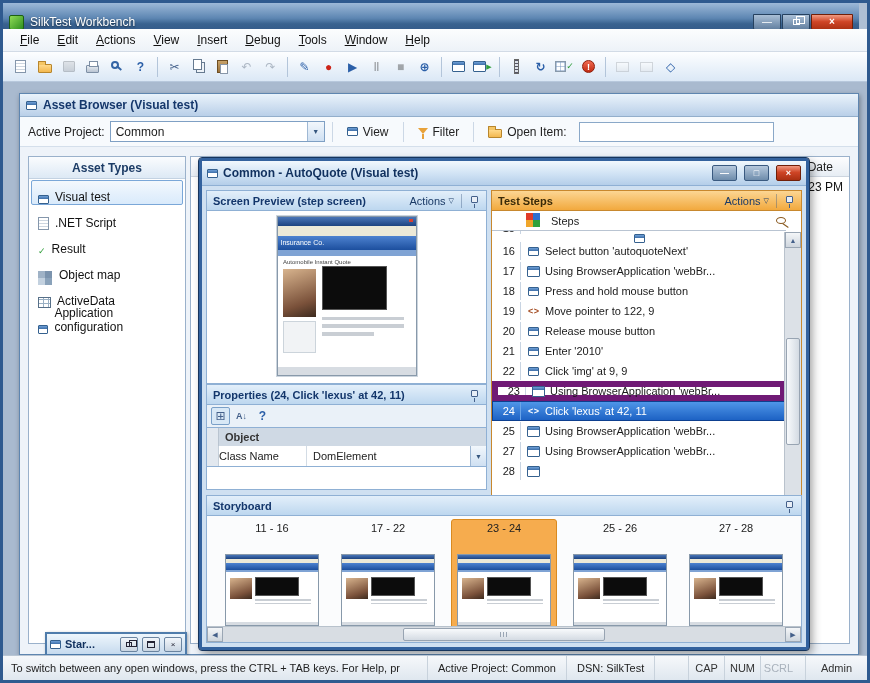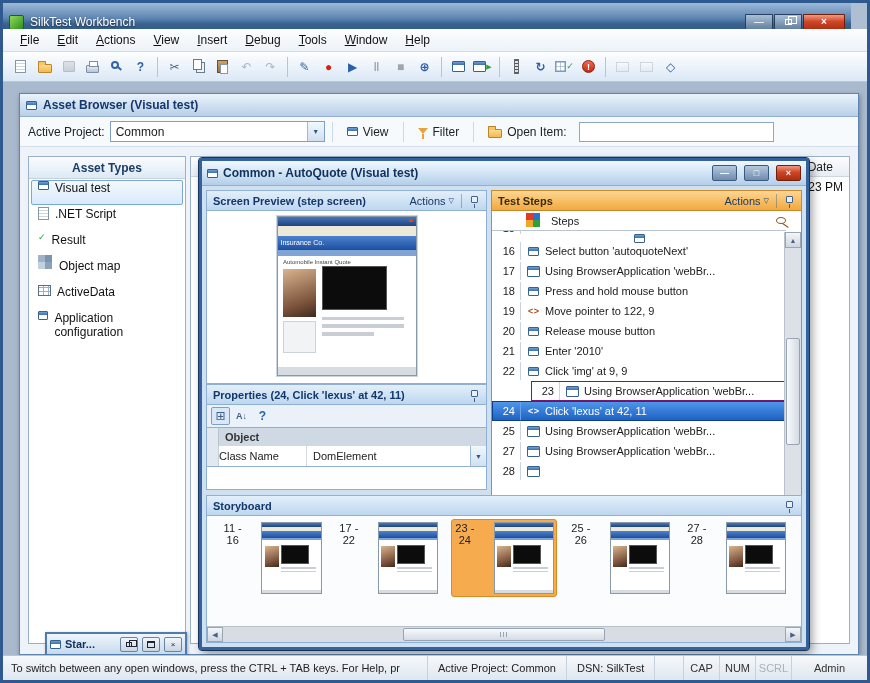--- a/index.html
+++ b/index.html
@@ -1,20 +1,20 @@
 <!DOCTYPE html>
 <html lang="en"><head>
 <meta charset="utf-8">
 <style>
   * { box-sizing: border-box; margin: 0; padding: 0; font-family: "Liberation Sans", "DejaVu Sans", sans-serif; }
   html,body { width:870px; height:683px; }
   #screen { position:relative; width:870px; height:683px; background:#aebfd4; border:3px solid #2f5a8f; overflow:hidden; }
 
   
-  .titlebar { position:absolute; left:0; top:0; right:16px; height:38px;
+  .titlebar { position:absolute; left:0; top:0; right:8px; height:38px;
     background:linear-gradient(#9db9d8, #5d86b2 40%, #39628f 55%, #2b4f81);
     display:flex; align-items:center; gap:6px; padding:0 6px; }
   .app-icon { width:15px; height:15px; border-radius:2px; border:1px solid #1c6012;
     background:linear-gradient(135deg,#8fdb55,#2e8f1f); }
   .titlebar .title { flex:1; color:#fff; font-size:12px; text-shadow:0 1px 2px rgba(0,0,0,.55); }
   .winbtns { display:flex; }
   .winbtn { width:28px; height:17px; margin-left:1px; display:flex; align-items:center; justify-content:center;
     color:#fff; font-size:10px; line-height:1; border:1px solid #26415f; border-radius:0 0 3px 3px;
     background:linear-gradient(#aabfd6,#5e7c9d); }
   .winbtn.close { width:42px; background:linear-gradient(#f09a82,#cf4526 45%,#a92f12); border-color:#701f08; font-weight:bold; }
@@ -96,21 +96,21 @@
   .combo .arrow { width:17px; align-self:stretch; border-left:1px solid #9fb8d4; display:flex; align-items:center; justify-content:center;
     background:linear-gradient(#f2f7fc,#cfe0f2); color:#35567e; }
   .flatbtn { display:flex; align-items:center; gap:5px; padding:2px 7px; border-radius:2px; font-size:12px; }
   .oi-input { width:195px; height:20px; border:1px solid #8aa8c8; background:#fff; font-size:12px; padding:0 4px; }
   .vsep { width:1px; height:20px; background:#ccd8e6; margin:0 2px; }
 
   .asset-panel { position:absolute; left:8px; top:62px; width:158px; bottom:10px; background:#fff; border:1px solid #9ab1cb; }
   .ap-header { height:22px; display:flex; align-items:center; justify-content:center;
     background:linear-gradient(#fafcfe,#dde9f5); border-bottom:1px solid #c3d2e2;
     font-size:12px; font-weight:bold; color:#1c3c66; }
-  .ap-item { height:25px; display:flex; align-items:flex-start; gap:6px; padding:0 6px; margin:1px 2px;
+  .ap-item { height:25px; display:flex; align-items:flex-end; gap:6px; padding:0 6px; margin:1px 2px;
     font-size:12px; color:#111; border:1px solid transparent; }
   .ap-item.selected { background:linear-gradient(#f3f8fd,#d9eafb); border:1px solid #7aa7d8; border-radius:2px; }
 
   .aw-list { position:absolute; left:170px; top:62px; right:8px; bottom:10px; background:#fff; border:1px solid #9ab1cb; }
   .aw-colheader { height:20px; display:flex; align-items:center; justify-content:flex-end; padding-right:16px;
     background:linear-gradient(#fdfdfe,#e7edf4); border-bottom:1px solid #cdd5df; font-size:12px; color:#222; }
   .aw-row { height:19px; display:flex; align-items:center; justify-content:flex-end; padding-right:6px; font-size:12px; color:#111; }
 
   
   .docwin { position:absolute; left:196px; top:155px; width:610px; height:492px;
@@ -176,36 +176,36 @@
   .steps-box { position:relative; height:302px; background:#fff; border:1px solid #c8882e; border-top:none; overflow:hidden; }
   .steps-colheader { height:20px; display:flex; align-items:center; background:#fff; border-bottom:1px solid #b9c4d2;
     font-size:11px; color:#222; padding-left:34px; gap:10px; width:294px; }
   .ts-rows { position:absolute; left:0; top:20px; width:294px; bottom:0; overflow:hidden; }
   .ts-row { height:20px; display:flex; align-items:center; font-size:11px; color:#1a1a1a; border:1px solid transparent; }
   .ts-row.first-clip { margin-top:-10px;flex-direction:column; }
   .ts-num { width:28px; text-align:right; padding-right:5px; border-right:1px solid #c8d4e2; align-self:stretch;
     display:flex; align-items:center; justify-content:flex-end; }
   .ts-ic { width:24px; display:flex; align-items:center; justify-content:center; }
   .ts-text { flex:1; white-space:nowrap; overflow:hidden; }
-  .ts-row.ctx { border:1px solid #701a75;margin-left:39px; }
+  .ts-row.ctx { border:6px solid #701a75; }
   .ts-row.sel { background:linear-gradient(#4f96e8,#1d62c4); color:#fff; border:1px solid #0d3f8f; }
   .ts-row.sel .ts-num { border-right-color:#6aa4e8; }
   .c-code { color:#a34a1f; font-size:9px; font-weight:bold; letter-spacing:-1px; }
   .ts-row.sel .c-code { color:#fff; }
   .vscroll { position:absolute; right:0; top:21px; bottom:0; width:17px; background:#dce1e7; border-left:1px solid #b9c2cc; }
   .vs-btn { height:16px; display:flex; align-items:center; justify-content:center;
     background:linear-gradient(#f4f6f8,#cfd6de); border:1px solid #9aa6b4; color:#44608a; }
   .vs-btn.bottom { position:absolute; bottom:0; left:0; right:0; }
   .vs-thumb { position:absolute; left:1px; right:1px; top:38%; height:38%;
     background:linear-gradient(90deg,#f8fafc,#d4dbe3); border:1px solid #98a4b2; border-radius:2px; }
 
   .storyboard { position:absolute; left:4px; right:4px; top:309px; bottom:4px; }
   .sb-body { position:absolute; left:0; right:0; top:21px; bottom:0; background:#fbfcfd; border:1px solid #8fb0d4; border-top:none; }
   .sb-strip { display:flex; justify-content:space-between; padding:3px 12px 0; }
-  .sb-item { width:106px; display:flex; flex-direction:row; gap:18px; padding:2px; border:1px solid transparent; border-radius:3px; }
+  .sb-item { width:106px; display:flex; flex-direction:column; gap:18px; padding:2px; border:1px solid transparent; border-radius:3px; }
   .sb-item.selected { background:#f6ac4e; border-color:#d98a20; }
   .sb-label { font-size:11px; text-align:center; color:#222; height:14px; }
   .hscroll { position:absolute; left:0; right:0; bottom:0; height:16px; background:#d8dde3; border-top:1px solid #b8c2cc; display:flex; }
   .hs-btn { width:16px; display:flex; align-items:center; justify-content:center;
     background:linear-gradient(#f4f6f8,#cfd6de); border:1px solid #9aa6b4; color:#44608a; }
   .hs-track { flex:1; position:relative; }
   .hs-thumb { position:absolute; left:32%; width:36%; top:1px; bottom:1px;
     background:linear-gradient(#f8fafc,#d4dbe3); border:1px solid #98a4b2; border-radius:2px; }
   .hs-thumb::after { content:""; position:absolute; left:50%; top:3px; bottom:3px; width:9px; margin-left:-4px;
     background:repeating-linear-gradient(90deg,#9aa6b4 0 1px,transparent 1px 3px); }
@@ -223,21 +223,21 @@
 
   
   .statusbar { position:absolute; left:0; right:0; bottom:0; height:25px;
     background:linear-gradient(#f6f8fb,#dfe7ef); border-top:1px solid #b9c6d4;
     display:flex; align-items:center; font-size:11px; color:#222; }
   .sb-msg { padding:0 8px; width:425px; white-space:nowrap; overflow:hidden; border-right:1px solid #c8d2dc; align-self:stretch; display:flex; align-items:center; }
   .sb-sec { padding:0 10px; border-right:1px solid #c8d2dc; align-self:stretch; display:flex; align-items:center; }
   .sb-spring { flex:1; }
   .sb-cell { width:36px; text-align:center; border-left:1px solid #c8d2dc; align-self:stretch; display:flex; align-items:center; justify-content:center; color:#333; }
   .sb-cell.dim { color:#a9b2bc; }
-  .sb-cell.wide { width:76px; }
+  .sb-cell.wide { width:62px;margin-left:9px; }
 </style>
 </head>
 <body>
 
 <div id="screen">
 
   <div class="titlebar">
     <span class="app-icon"></span>
     <span class="title">SilkTest Workbench</span>
     <span class="winbtns">

